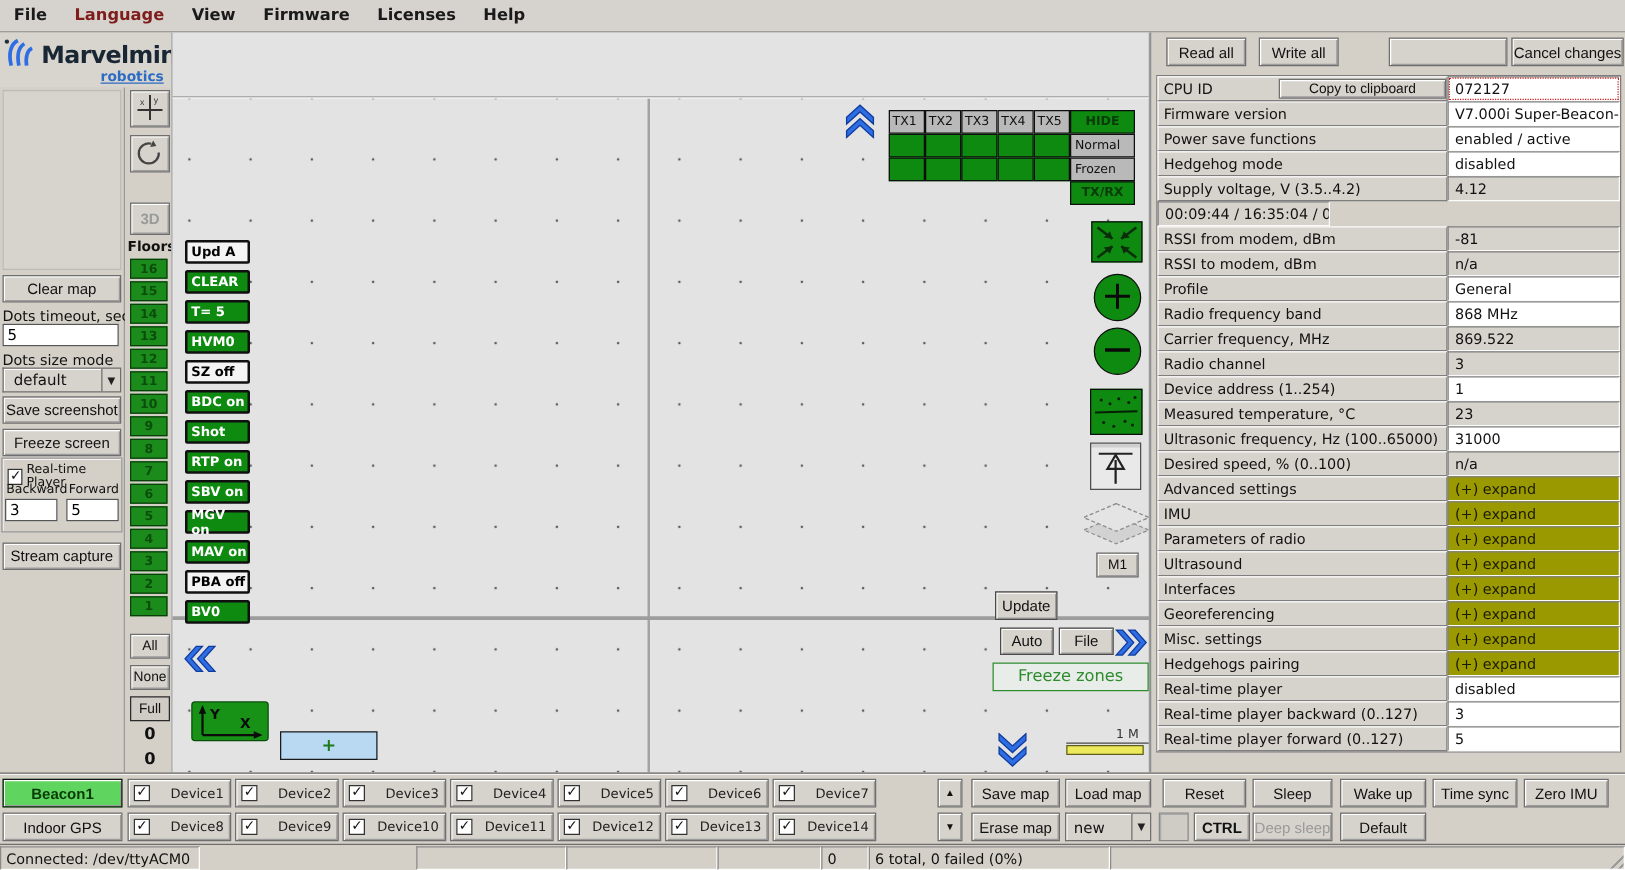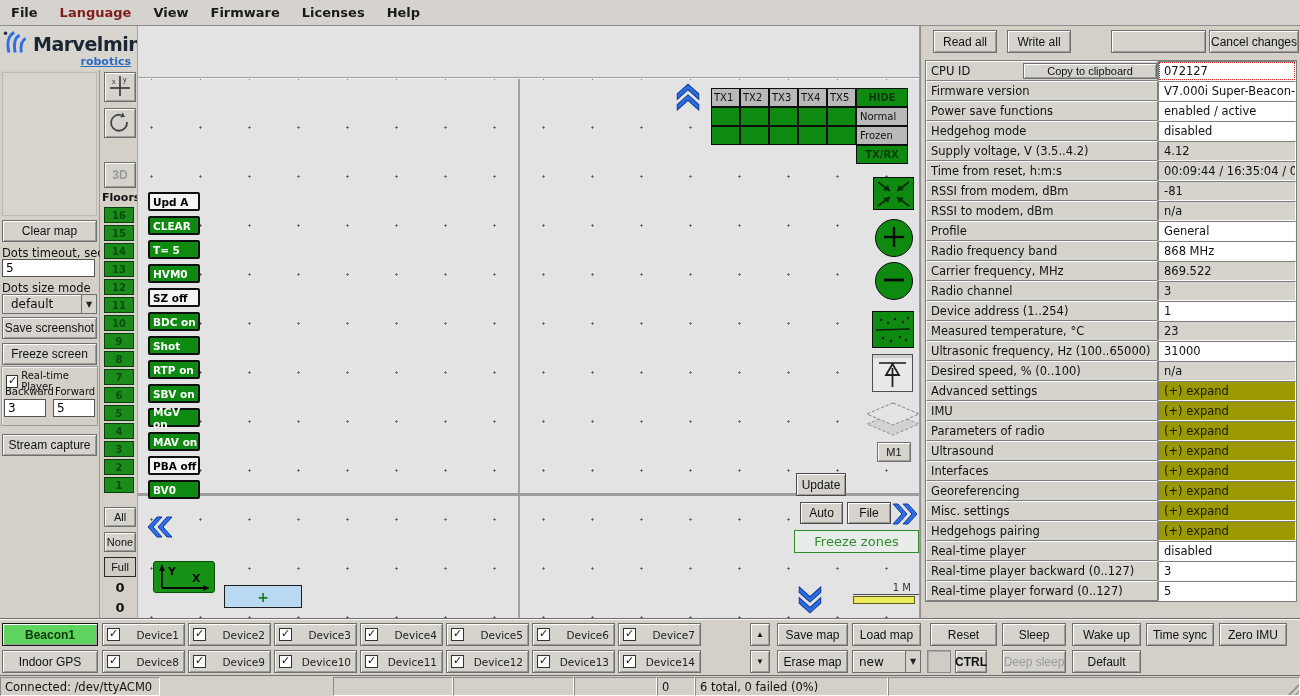--- a/index.html
+++ b/index.html
@@ -486,21 +486,20 @@
     <div class="plabel">Hedgehog mode</div>
     <div class="pvalue white">disabled</div>
   </div>
 
   <div class="prow">
     <div class="plabel">Supply voltage, V (3.5..4.2)</div>
     <div class="pvalue gray">4.12</div>
   </div>
 
   <div class="prow">
-    <div class="plabel">Time from reset, h:m:s</div>
     <div class="pvalue gray">00:09:44 / 16:35:04 / 0</div>
   </div>
 
   <div class="prow">
     <div class="plabel">RSSI from modem, dBm</div>
     <div class="pvalue gray">-81</div>
   </div>
 
   <div class="prow">
     <div class="plabel">RSSI to modem, dBm</div>
@@ -692,21 +691,21 @@
       <span class="ddarrow" style="border:1px solid #6f6f6f;">▼</span>
     </div>
 
     <button class="btn bb-btn" style="left:930px;top:4px;width:67px;">Reset</button>
     <button class="btn bb-btn" style="left:1002px;top:4px;width:64px;">Sleep</button>
     <button class="btn bb-btn" style="left:1072px;top:4px;width:69px;">Wake up</button>
     <button class="btn bb-btn" style="left:1146px;top:4px;width:68px;">Time sync</button>
     <button class="btn bb-btn" style="left:1219px;top:4px;width:68px;">Zero IMU</button>
 
     <div class="ctrl-box"></div>
-    <button class="btn bb-btn" style="left:955px;top:31px;width:32px;font-weight:bold;">CTRL</button>
+    <button class="btn bb-btn" style="left:955px;top:31px;width:45px;font-weight:bold;">CTRL</button>
     <button class="btn bb-btn disabled" style="left:1002px;top:31px;width:64px;">Deep sleep</button>
     <button class="btn bb-btn" style="left:1072px;top:31px;width:69px;">Default</button>
   </div>
 
   <div class="statusbar">
     <div class="status-cell" style="width:160px;">Connected: /dev/ttyACM0</div>
     <div class="status-cell" style="width:173px;margin-top:28px;">X: -0.626, Y: 4.401</div>
     <div class="status-cell" style="width:120px;"></div>
     <div class="status-cell" style="width:121px;"></div>
     <div class="status-cell" style="width:83px;"></div>

